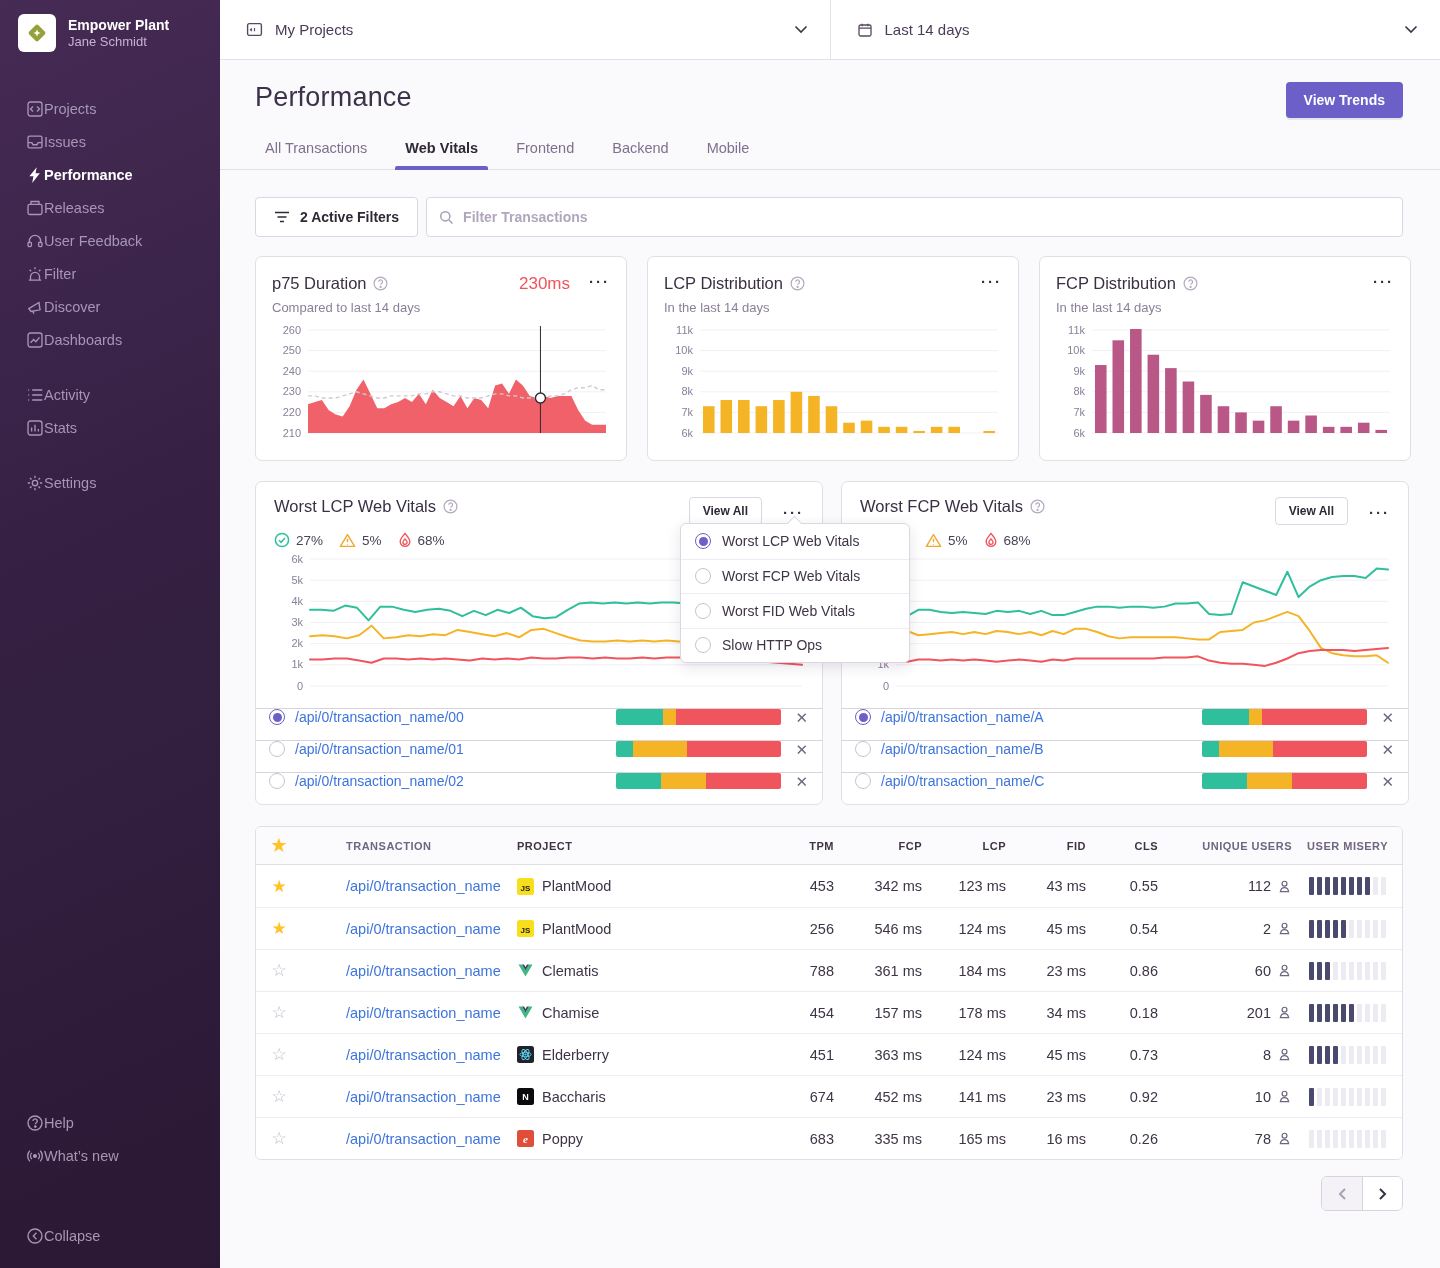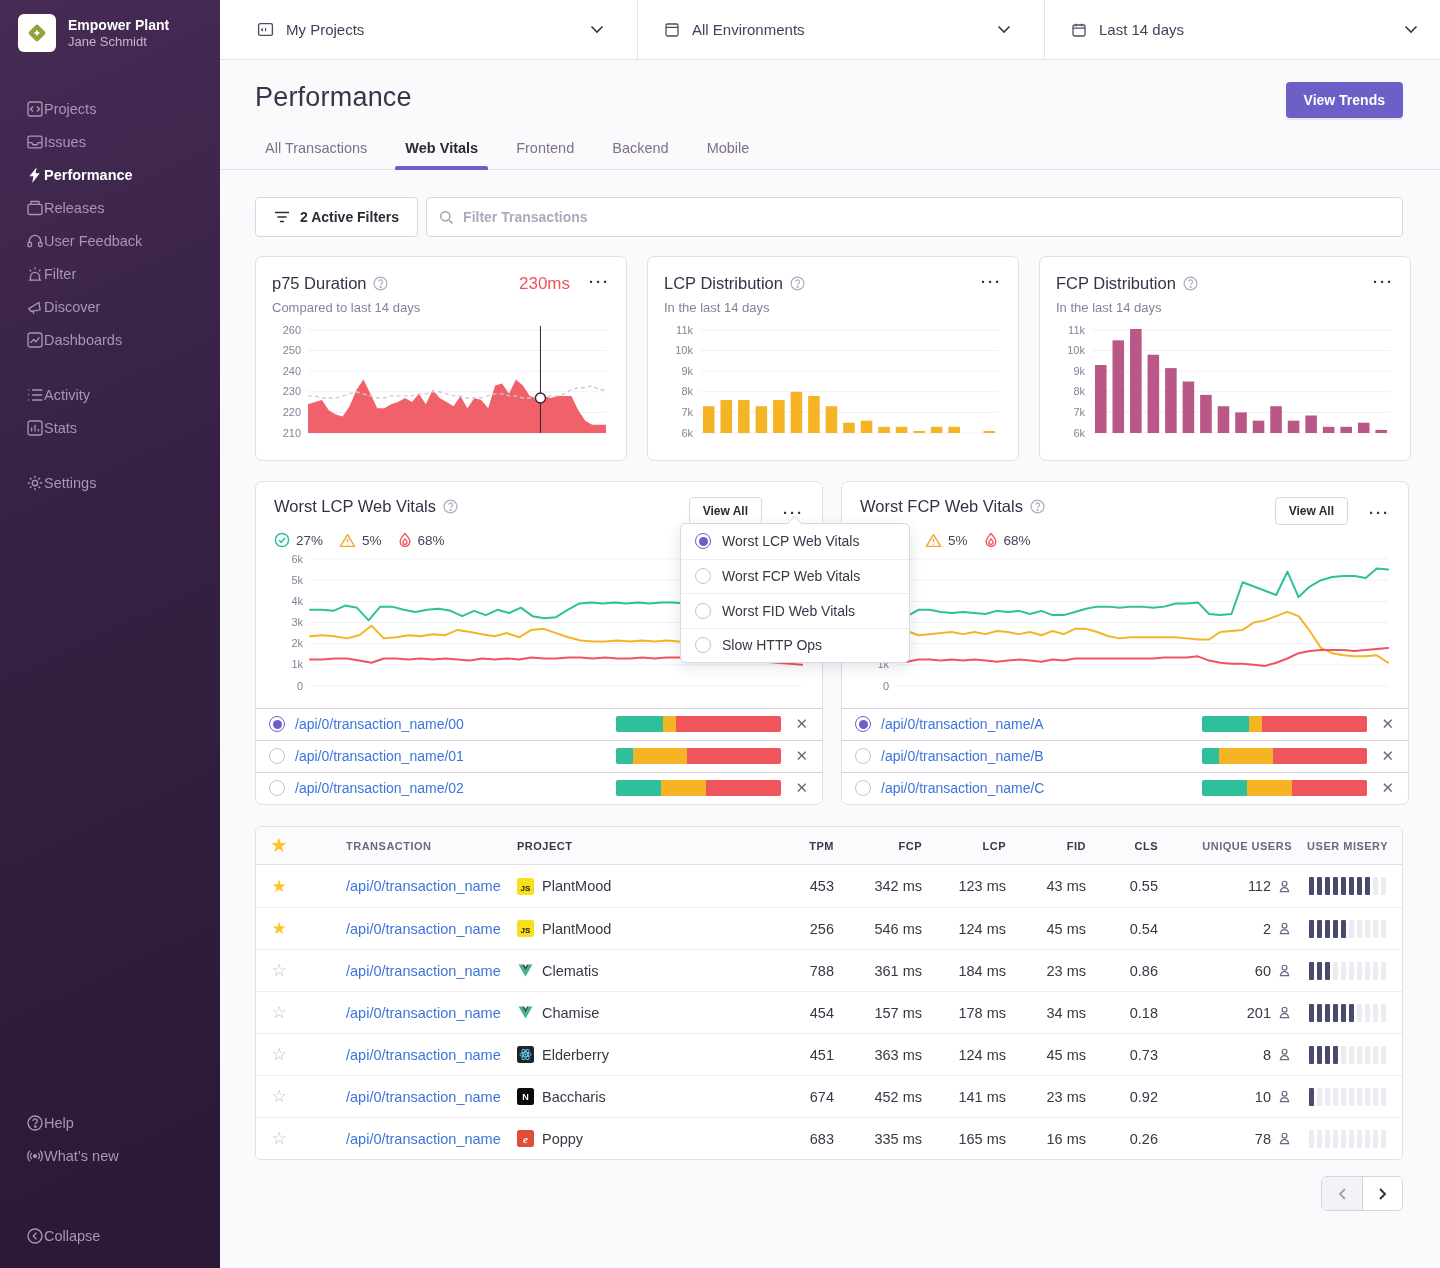--- a/index.html
+++ b/index.html
@@ -20,21 +20,21 @@
   .nav-item.active { color:#FFFFFF; font-weight:bold; }
   .nav-item.active .nicon { color:#fff; }
   .nav-gap { height:22px; }
   .nav-top-gap { height:26px; }
   .side-footer { position:absolute; left:0; bottom:96px; width:100%; }
   .side-collapse { position:absolute; left:0; bottom:16px; width:100%; }
 
   
   .topbar { position:absolute; left:220px; top:0; width:1220px; height:60px; background:#fff;
     border-bottom:1px solid #E4E0E9; display:flex; align-items:stretch; }
-  .tseg { flex:1; display:flex; align-items:center; padding:0 22px 0 26px; gap:12px; font-size:15px; color:#4A3B57;margin-left:11px; }
+  .tseg { flex:1; display:flex; align-items:center; padding:0 22px 0 26px; gap:12px; font-size:15px; color:#4A3B57; }
   .tseg + .tseg { border-left:1px solid #E4E0E9; }
   .tseg .chev { margin-left:auto; }
   .ticon { color:#57485F; display:flex; }
 
   
   .main { position:absolute; left:220px; top:60px; width:1220px; padding:0 37px 0 35px; }
   .page-head { display:flex; align-items:flex-start; padding-top:22px; position:relative; }
   .page-title { font-size:27px; font-weight:400; color:#3C3249; letter-spacing:.2px; }
   .btn-trends { margin-left:auto; background:#6C5FC7; color:#fff; border:0; border-radius:4px;
     font-size:14px; font-weight:bold; padding:10px 18px; cursor:pointer; box-shadow:0 2px 0 rgba(0,0,0,.08); font-family:inherit; }
@@ -66,21 +66,21 @@
   .vitals-card { padding:0; }
   .vc-top { padding:15px 16px 0 18px; }
   .vc-head { display:flex; align-items:flex-start; gap:7px; }
   .vc-title { font-size:16.5px; color:#3A3044; }
   .btn-viewall { margin-left:auto; background:#fff; border:1px solid #DCD6E2; border-radius:4px; font-size:12px; font-weight:bold;
     color:#2F2936; padding:6px 13px; cursor:pointer; font-family:inherit; }
   .vc-head .dots { margin:6px 2px 0 14px; }
   .badges { display:flex; align-items:center; gap:16px; margin-top:6px; font-size:13.5px; color:#4A4257; }
   .badge { display:flex; align-items:center; gap:6px; }
   .vrows { margin-top:10px; }
-  .vrow { display:flex; align-items:center; height:32px; border-top:1px solid #D9D2DF; padding:0 14px 1px 13px; }
+  .vrow { display:flex; height:32px; border-top:1px solid #D9D2DF; padding:0 14px 1px 13px; }
   .vrow a { font-size:14px; color:#3D74DB; text-decoration:none; margin-left:10px; }
   .stackbar { margin-left:auto; width:165px; height:16px; border-radius:2px; overflow:hidden; display:flex; }
   .stackbar i { display:block; height:100%; }
   .x-close { margin-left:14px; color:#6F6680; font-size:15px; cursor:pointer; }
   .radio { width:16px; height:16px; border-radius:50%; border:1px solid #C9C2D1; background:#fff; flex:0 0 auto; position:relative; cursor:pointer; }
   .radio.sel { border-color:#6C5FC7; }
   .radio.sel::after { content:""; position:absolute; inset:2.5px; border-radius:50%; background:#6C5FC7; }
 
   
   .dropdown { position:absolute; left:425px; top:42px; width:230px; background:#fff; border:1px solid #DCD6E2; border-radius:6px;
@@ -278,34 +278,20 @@
 
   <header class="topbar">
     <div class="tseg">
       <span class="ticon">
         <svg width="17" height="17" viewBox="0 0 16 16" fill="none" stroke="currentColor" stroke-width="1.3">
             <rect x="1.5" y="2.5" width="13" height="11" rx="1.5"></rect>
             <path d="M5.6 7l-1.4 1.2L5.6 9.4M8 6.6v3" stroke-width="1.1"></path>
           </svg>
       </span>
       <span>My Projects</span>
-      <span class="chev">
-        <svg width="14" height="9" viewBox="0 0 14 9" fill="none" stroke="#3E3446" stroke-width="1.6">
-            <path d="M1.5 1.5L7 7l5.5-5.5"></path>
-          </svg>
-      </span>
-    </div>
-    <div class="tseg">
-      <span class="ticon">
-        <svg width="16" height="16" viewBox="0 0 16 16" fill="none" stroke="currentColor" stroke-width="1.3">
-            <rect x="2" y="2" width="12" height="12" rx="1.5"></rect>
-            <path d="M2 5.4h12M4.2 3.8h.01M6.2 3.8h.01"></path>
-          </svg>
-      </span>
-      <span>All Environments</span>
       <span class="chev">
         <svg width="14" height="9" viewBox="0 0 14 9" fill="none" stroke="#3E3446" stroke-width="1.6">
             <path d="M1.5 1.5L7 7l5.5-5.5"></path>
           </svg>
       </span>
     </div>
     <div class="tseg">
       <span class="ticon">
         <svg width="16" height="16" viewBox="0 0 16 16" fill="none" stroke="currentColor" stroke-width="1.3">
             <rect x="2" y="3" width="12" height="11" rx="1.5"></rect>

